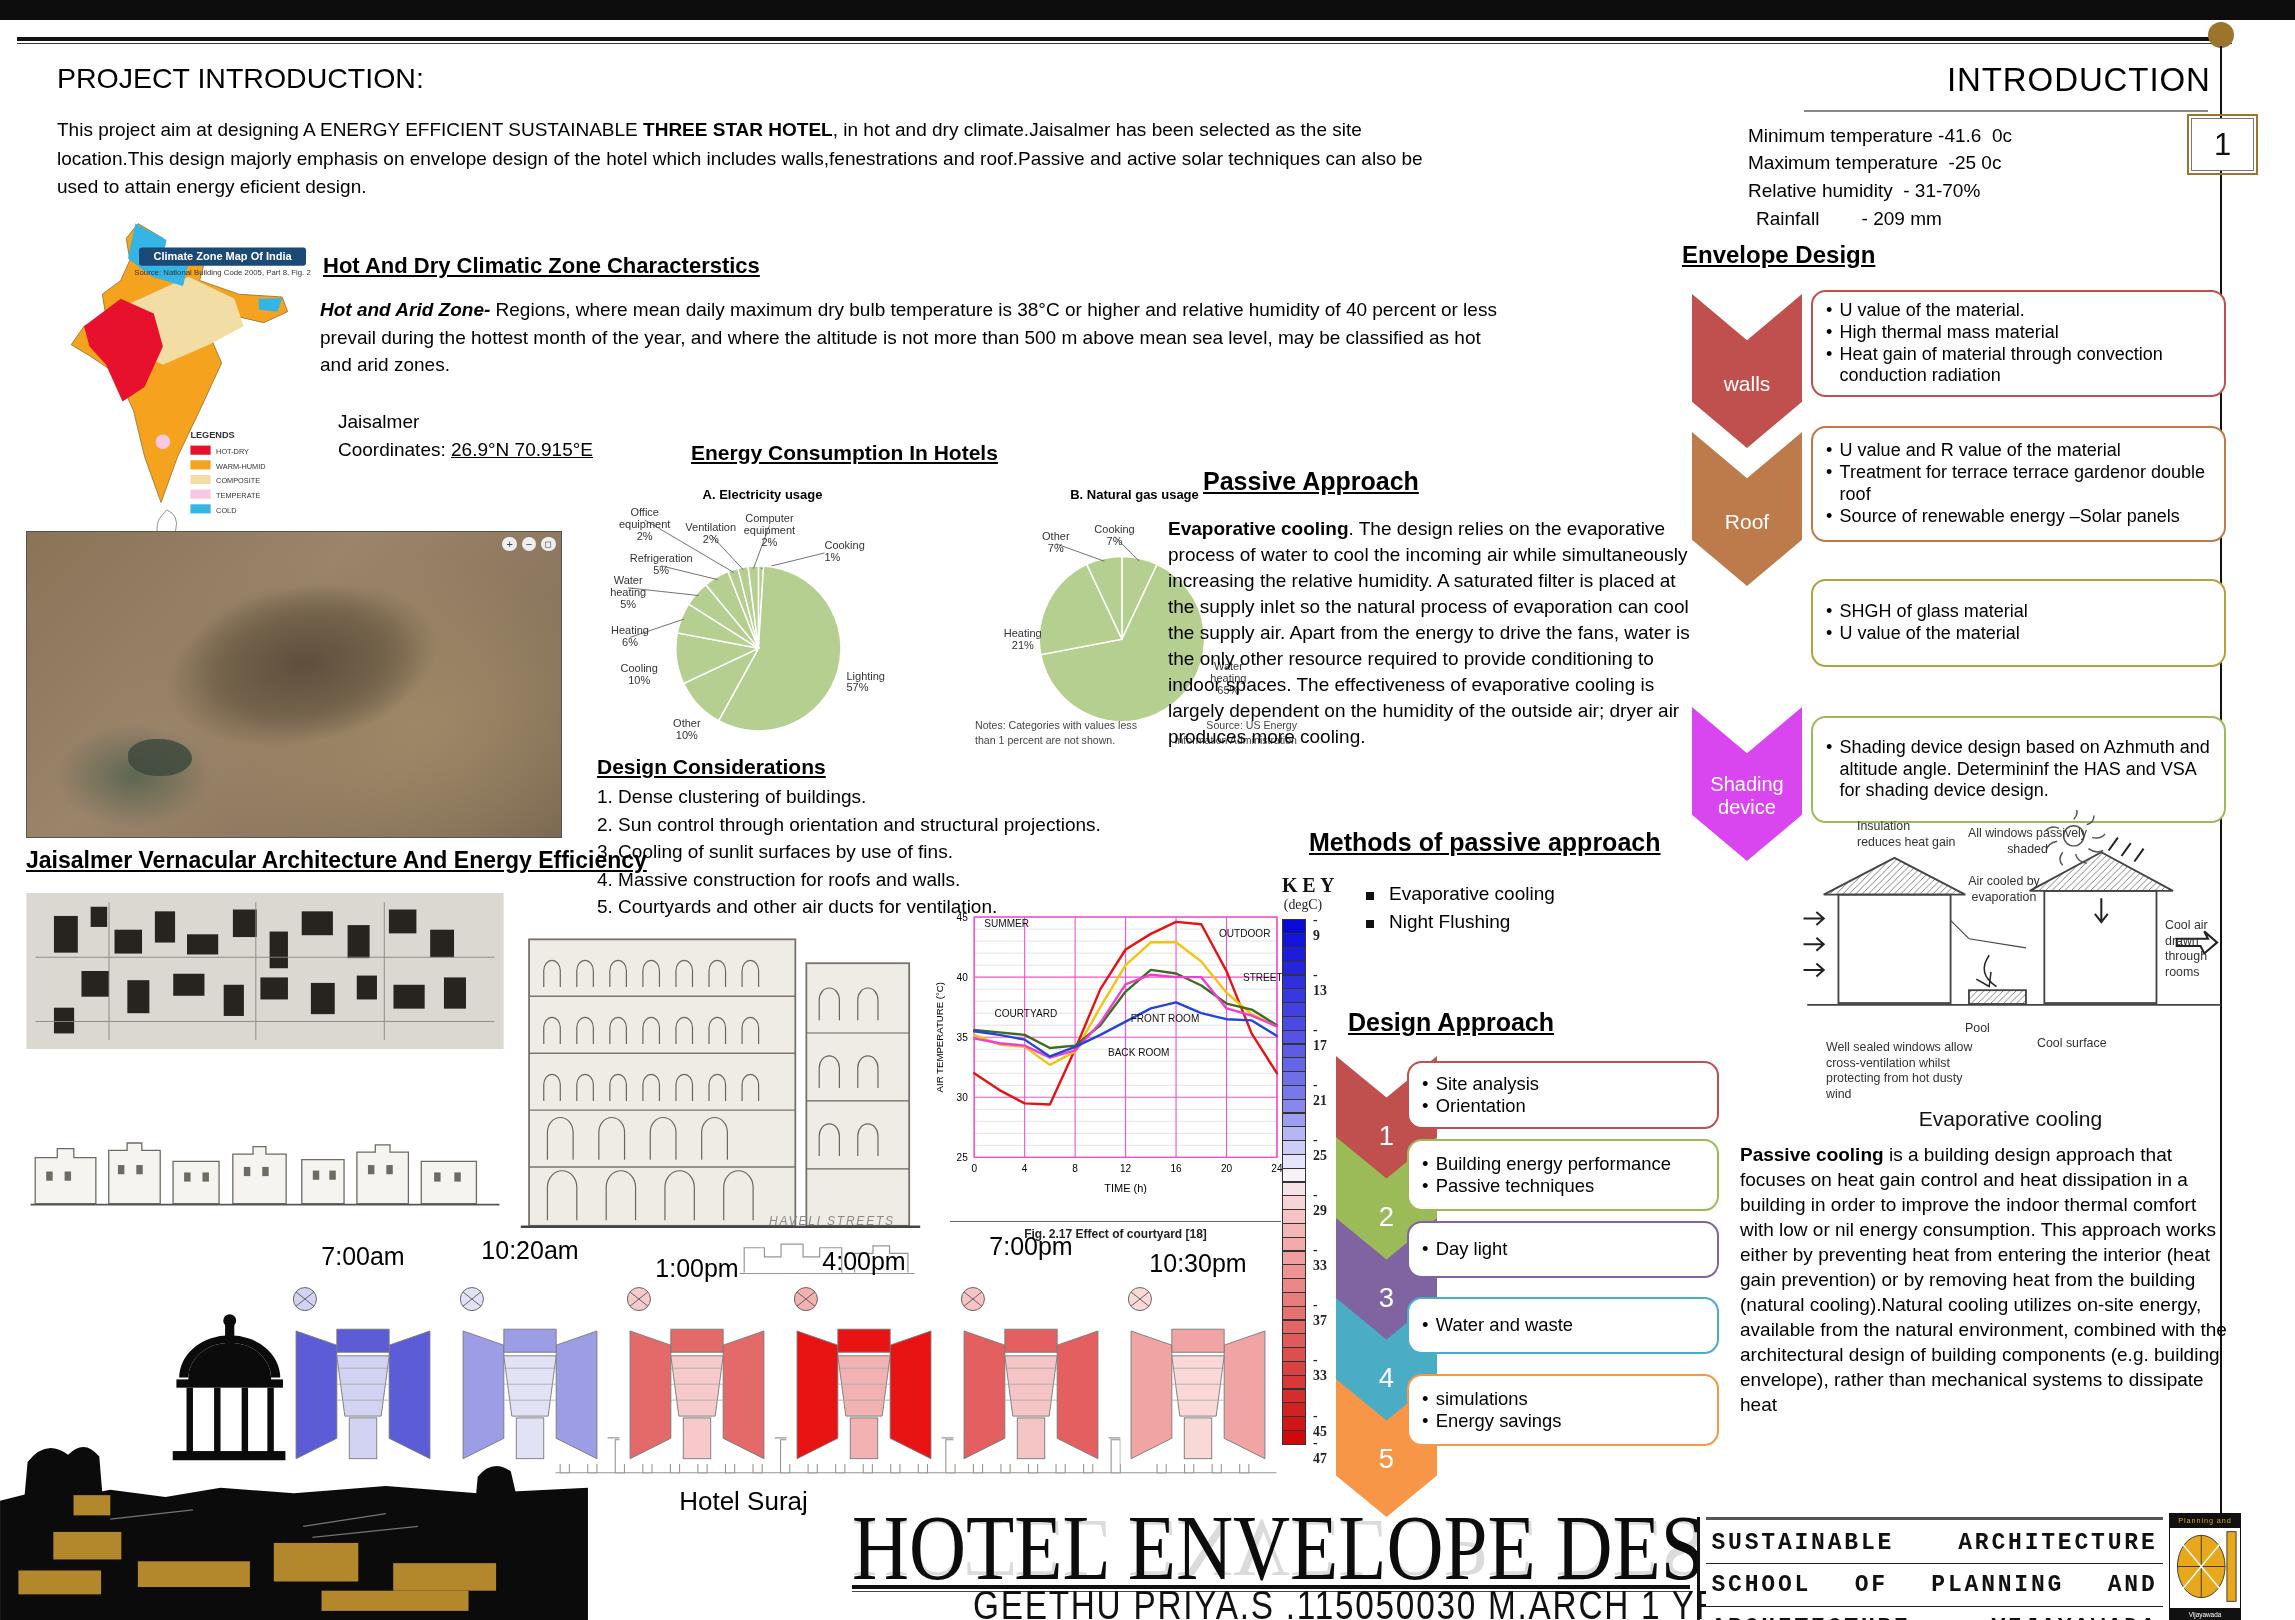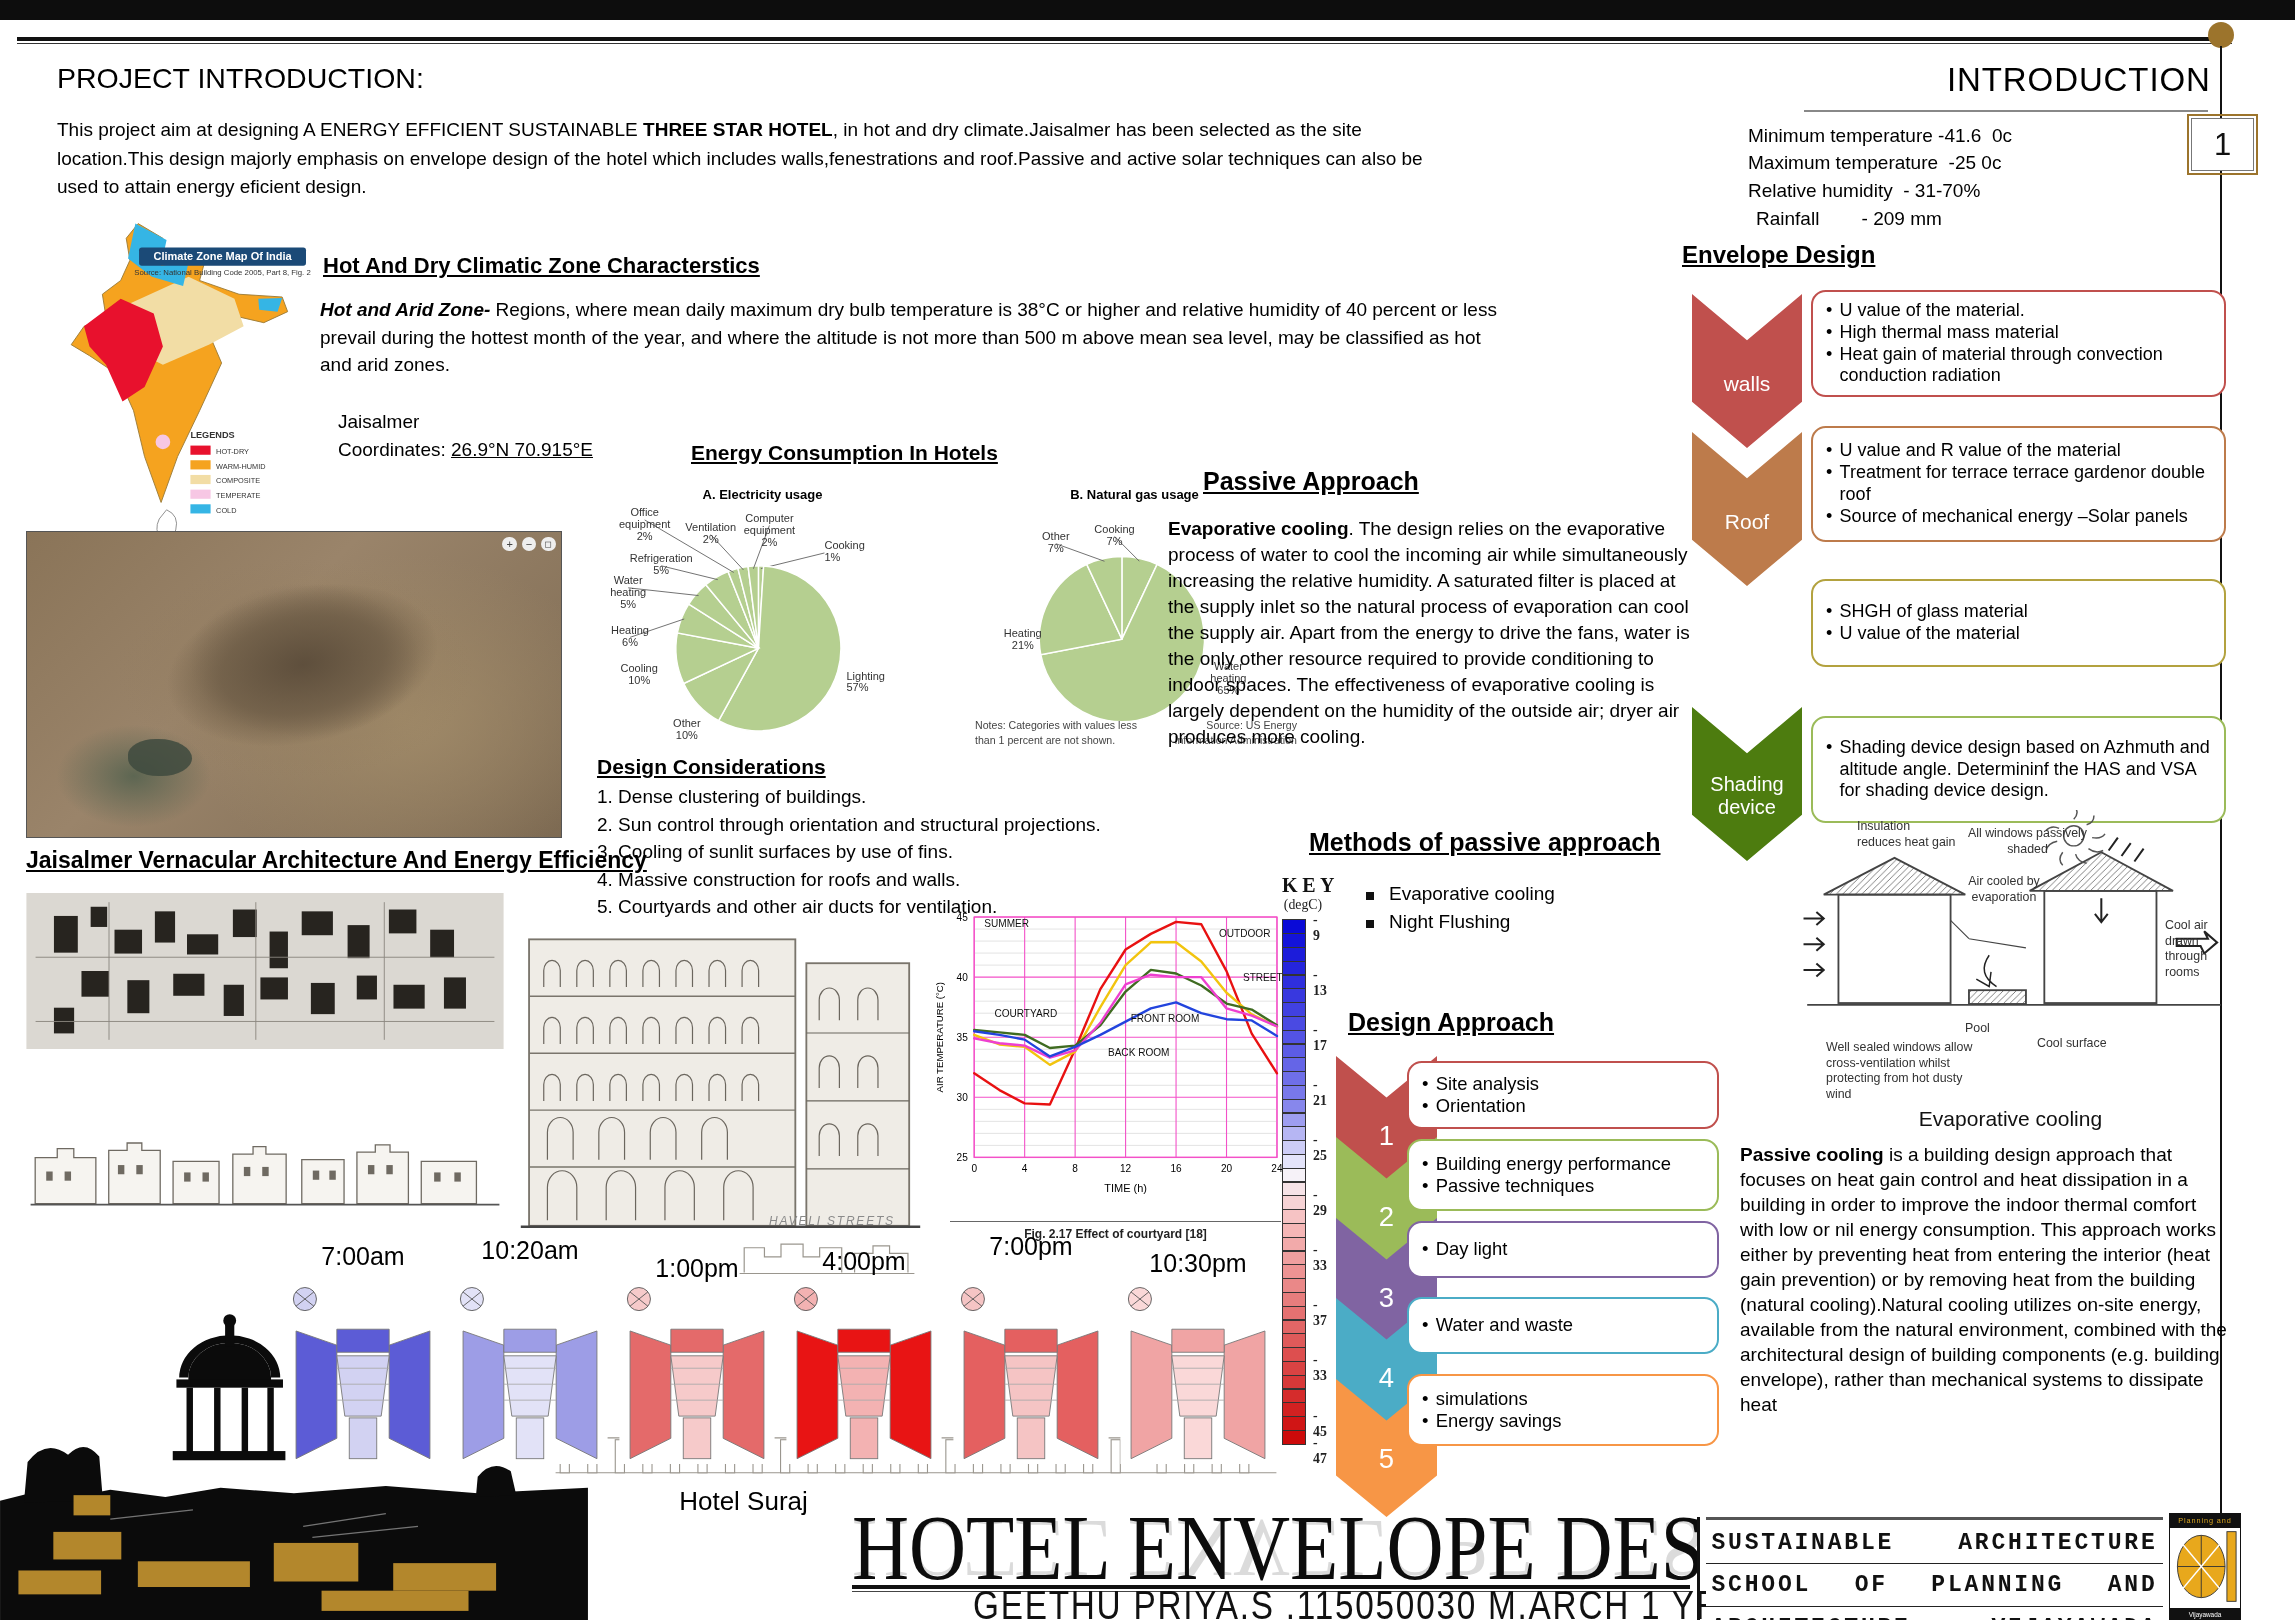--- a/index.html
+++ b/index.html
@@ -45,21 +45,21 @@
   <div class="abs pre" style="left:1748px;top:208px;font-size:19px;margin-left:8px;">Rainfall        - 209 mm</div>
 
   <div class="abs hd" style="left:1682px;top:241px;font-size:24px;">Envelope Design</div>
 
   <div class="abs chev" style="left:1692px;top:294px;width:110px;height:154px;background:#c0504d;font-size:21px;">
       <span style="padding-top:26px;">walls</span>
     </div>
   <div class="abs chev" style="left:1692px;top:432px;width:110px;height:154px;background:#bd7b4b;font-size:21px;">
       <span style="padding-top:26px;">Roof</span>
     </div>
-  <div class="abs chev" style="left:1692px;top:707px;width:110px;height:154px;background:#4d7c0f;font-size:20px;">
+  <div class="abs chev" style="left:1692px;top:707px;width:110px;height:154px;background:#d946ef;font-size:20px;">
       <span style="padding-top:24px;">Shading device</span>
     </div>
 
   <div class="abs bbox" style="left:1811px;top:290px;width:415px;height:107px;border:2.3px solid #c0504d;font-size:18px;">
     <div class="brow">
         <span class="dot">•</span>
         <span>U value of the material.</span>
       </div>
     <div class="brow">
         <span class="dot">•</span>
@@ -74,21 +74,21 @@
     <div class="brow">
         <span class="dot">•</span>
         <span>U value and R value of  the material</span>
       </div>
     <div class="brow">
         <span class="dot">•</span>
         <span>Treatment for terrace   terrace gardenor double roof</span>
       </div>
     <div class="brow">
         <span class="dot">•</span>
-        <span>Source of mechanical energy –Solar panels</span>
+        <span>Source of renewable energy –Solar panels</span>
       </div>
   </div>
   <div class="abs bbox" style="left:1811px;top:579px;width:415px;height:88px;border:2.3px solid #b3a23f;font-size:18px;">
     <div class="brow">
         <span class="dot">•</span>
         <span>SHGH of  glass material</span>
       </div>
     <div class="brow">
         <span class="dot">•</span>
         <span>U value of the material</span>

